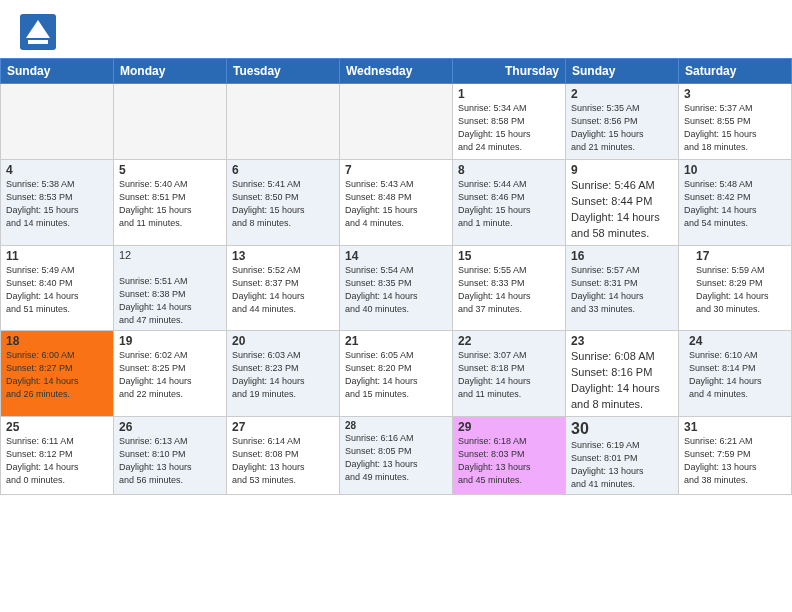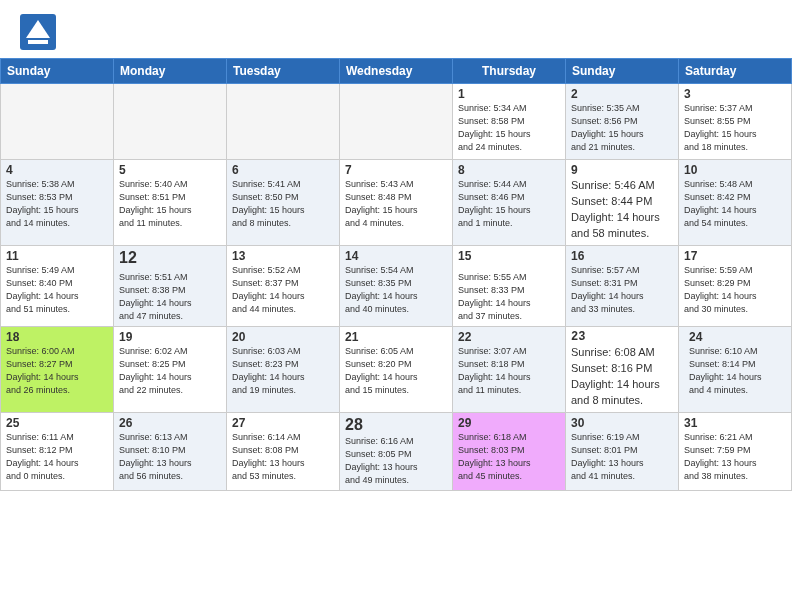--- a/index.html
+++ b/index.html
@@ -26,21 +26,21 @@
   </div>
 </div>
 
 <table style="width:100%; border-collapse:collapse; table-layout:fixed;">
   <thead>
     <tr>
     <th style="background-color: rgb(42, 106, 181); color: white; text-align: left; padding: 5px 6px; font-size: 12px; font-weight: bold; border: 1px solid rgb(74, 138, 212);">Sunday</th>
         <th style="background-color: rgb(42, 106, 181); color: white; text-align: left; padding: 5px 6px; font-size: 12px; font-weight: bold; border: 1px solid rgb(74, 138, 212);">Monday</th>
         <th style="background-color: rgb(42, 106, 181); color: white; text-align: left; padding: 5px 6px; font-size: 12px; font-weight: bold; border: 1px solid rgb(74, 138, 212);">Tuesday</th>
         <th style="background-color: rgb(42, 106, 181); color: white; text-align: left; padding: 5px 6px; font-size: 12px; font-weight: bold; border: 1px solid rgb(74, 138, 212);">Wednesday</th>
-        <th style="background-color: rgb(42, 106, 181); color: white; text-align: center; padding: 5px 6px; font-size: 12px; font-weight: bold; border: 1px solid rgb(74, 138, 212);">Thursday</th>
+        <th style="background-color: rgb(42, 106, 181); color: white; text-align: right; padding: 5px 6px; font-size: 12px; font-weight: bold; border: 1px solid rgb(74, 138, 212);">Thursday</th>
         <th style="background-color: rgb(42, 106, 181); color: white; text-align: left; padding: 5px 6px; font-size: 12px; font-weight: bold; border: 1px solid rgb(74, 138, 212);">Sunday</th>
         <th style="background-color: rgb(42, 106, 181); color: white; text-align: left; padding: 5px 6px; font-size: 12px; font-weight: bold; border: 1px solid rgb(74, 138, 212);">Saturday</th>
       </tr>
   </thead>
   <tbody id="calendar-body">
   <tr>
         <td style="vertical-align: top; padding: 3px 5px; font-size: 9px; border: 1px solid rgb(204, 204, 204); height: 76px; color: rgb(51, 51, 51); background-color: rgb(245, 245, 245);"></td>
         <td style="vertical-align: top; padding: 3px 5px; font-size: 9px; border: 1px solid rgb(204, 204, 204); height: 76px; color: rgb(51, 51, 51); background-color: rgb(245, 245, 245);"></td>
         <td style="vertical-align: top; padding: 3px 5px; font-size: 9px; border: 1px solid rgb(204, 204, 204); height: 76px; color: rgb(51, 51, 51); background-color: rgb(245, 245, 245);"></td>
         <td style="vertical-align: top; padding: 3px 5px; font-size: 9px; border: 1px solid rgb(204, 204, 204); height: 76px; color: rgb(51, 51, 51); background-color: rgb(245, 245, 245);"></td>
@@ -85,67 +85,67 @@
         <td style="vertical-align: top; padding: 3px 5px; font-size: 9px; border: 1px solid rgb(204, 204, 204); height: 76px; color: rgb(51, 51, 51); background-color: rgb(237, 242, 248);"><span style="font-size: 12px; font-weight: bold; display: block; margin-bottom: 1px;">10</span><span style="font-size: 9px; line-height: 1.45; color: rgb(51, 51, 51); white-space: pre-line;">Sunrise: 5:48 AM
 Sunset: 8:42 PM
 Daylight: 14 hours
 and 54 minutes.</span></td>
       </tr>
       <tr>
         <td style="vertical-align: top; padding: 3px 5px; font-size: 9px; border: 1px solid rgb(204, 204, 204); height: 76px; color: rgb(51, 51, 51); background-color: rgb(255, 255, 255);"><span style="font-size: 12px; font-weight: bold; display: block; margin-bottom: 1px;">11</span><span style="font-size: 9px; line-height: 1.45; color: rgb(51, 51, 51); white-space: pre-line;">Sunrise: 5:49 AM
 Sunset: 8:40 PM
 Daylight: 14 hours
 and 51 minutes.</span></td>
-        <td style="vertical-align: top; padding: 3px 5px; font-size: 9px; border: 1px solid rgb(204, 204, 204); height: 76px; color: rgb(51, 51, 51); background-color: rgb(237, 242, 248);"><span style="font-size: 16px; font-weight: bold; display: block; margin-bottom: 4px;">12</span><span style="font-size: 9px; line-height: 1.45; color: rgb(51, 51, 51); white-space: pre-line;">Sunrise: 5:51 AM
+        <td style="vertical-align: top; padding: 3px 5px; font-size: 9px; border: 1px solid rgb(204, 204, 204); height: 76px; color: rgb(51, 51, 51); background-color: rgb(237, 242, 248);"><span style="font-size: 11px; font-weight: normal; display: block; margin-bottom: 14px;">12</span><span style="font-size: 9px; line-height: 1.45; color: rgb(51, 51, 51); white-space: pre-line;">Sunrise: 5:51 AM
 Sunset: 8:38 PM
 Daylight: 14 hours
 and 47 minutes.</span></td>
         <td style="vertical-align: top; padding: 3px 5px; font-size: 9px; border: 1px solid rgb(204, 204, 204); height: 76px; color: rgb(51, 51, 51); background-color: rgb(255, 255, 255);"><span style="font-size: 12px; font-weight: bold; display: block; margin-bottom: 1px;">13</span><span style="font-size: 9px; line-height: 1.45; color: rgb(51, 51, 51); white-space: pre-line;">Sunrise: 5:52 AM
 Sunset: 8:37 PM
 Daylight: 14 hours
 and 44 minutes.</span></td>
         <td style="vertical-align: top; padding: 3px 5px; font-size: 9px; border: 1px solid rgb(204, 204, 204); height: 76px; color: rgb(51, 51, 51); background-color: rgb(237, 242, 248);"><span style="font-size: 12px; font-weight: bold; display: block; margin-bottom: 1px;">14</span><span style="font-size: 9px; line-height: 1.45; color: rgb(51, 51, 51); white-space: pre-line;">Sunrise: 5:54 AM
 Sunset: 8:35 PM
 Daylight: 14 hours
 and 40 minutes.</span></td>
-        <td style="vertical-align: top; padding: 3px 5px; font-size: 9px; border: 1px solid rgb(204, 204, 204); height: 76px; color: rgb(51, 51, 51); background-color: rgb(255, 255, 255);"><span style="font-size: 12px; font-weight: bold; display: block; margin-bottom: 8px;">15</span><span style="font-size: 9px; line-height: 1.45; color: rgb(51, 51, 51); white-space: pre-line;">Sunrise: 5:55 AM
+        <td style="vertical-align: top; padding: 3px 5px; font-size: 9px; border: 1px solid rgb(204, 204, 204); height: 76px; color: rgb(51, 51, 51); background-color: rgb(255, 255, 255);"><span style="font-size: 12px; font-weight: bold; display: block; margin-bottom: 1px;">15</span><span style="font-size: 9px; line-height: 1.45; color: rgb(51, 51, 51); white-space: pre-line;">Sunrise: 5:55 AM
 Sunset: 8:33 PM
 Daylight: 14 hours
 and 37 minutes.</span></td>
         <td style="vertical-align: top; padding: 3px 5px; font-size: 9px; border: 1px solid rgb(204, 204, 204); height: 76px; color: rgb(51, 51, 51); background-color: rgb(237, 242, 248);"><span style="font-size: 12px; font-weight: bold; display: block; margin-bottom: 1px;">16</span><span style="font-size: 9px; line-height: 1.45; color: rgb(51, 51, 51); white-space: pre-line;">Sunrise: 5:57 AM
 Sunset: 8:31 PM
 Daylight: 14 hours
 and 33 minutes.</span></td>
-        <td style="vertical-align: top; padding: 3px 5px; font-size: 9px; border: 1px solid rgb(204, 204, 204); height: 76px; color: rgb(51, 51, 51); background-color: rgb(255, 255, 255);"><span style="font-size: 12px; font-weight: bold; display: block; margin-bottom: 1px;">17</span><span style="font-size: 9px; line-height: 1.45; color: rgb(51, 51, 51); white-space: pre-line;">Sunrise: 5:59 AM
+        <td style="vertical-align: top; padding: 3px 17px; font-size: 9px; border: 1px solid rgb(204, 204, 204); height: 76px; color: rgb(51, 51, 51); background-color: rgb(255, 255, 255);"><span style="font-size: 12px; font-weight: bold; display: block; margin-bottom: 1px;">17</span><span style="font-size: 9px; line-height: 1.45; color: rgb(51, 51, 51); white-space: pre-line;">Sunrise: 5:59 AM
 Sunset: 8:29 PM
 Daylight: 14 hours
 and 30 minutes.</span></td>
       </tr>
       <tr>
-        <td style="vertical-align: top; padding: 3px 5px; font-size: 9px; border: 1px solid rgb(204, 204, 204); height: 76px; color: rgb(51, 51, 51); background-color: #bef264;"><span style="font-size: 12px; font-weight: bold; display: block; margin-bottom: 1px;">18</span><span style="font-size: 9px; line-height: 1.45; color: rgb(51, 51, 51); white-space: pre-line;">Sunrise: 6:00 AM
+        <td style="vertical-align: top; padding: 3px 5px; font-size: 9px; border: 1px solid rgb(204, 204, 204); height: 76px; color: rgb(51, 51, 51); background-color: #f97316;"><span style="font-size: 12px; font-weight: bold; display: block; margin-bottom: 1px;">18</span><span style="font-size: 9px; line-height: 1.45; color: rgb(51, 51, 51); white-space: pre-line;">Sunrise: 6:00 AM
 Sunset: 8:27 PM
 Daylight: 14 hours
 and 26 minutes.</span></td>
         <td style="vertical-align: top; padding: 3px 5px; font-size: 9px; border: 1px solid rgb(204, 204, 204); height: 76px; color: rgb(51, 51, 51); background-color: rgb(255, 255, 255);"><span style="font-size: 12px; font-weight: bold; display: block; margin-bottom: 1px;">19</span><span style="font-size: 9px; line-height: 1.45; color: rgb(51, 51, 51); white-space: pre-line;">Sunrise: 6:02 AM
 Sunset: 8:25 PM
 Daylight: 14 hours
 and 22 minutes.</span></td>
         <td style="vertical-align: top; padding: 3px 5px; font-size: 9px; border: 1px solid rgb(204, 204, 204); height: 76px; color: rgb(51, 51, 51); background-color: rgb(237, 242, 248);"><span style="font-size: 12px; font-weight: bold; display: block; margin-bottom: 1px;">20</span><span style="font-size: 9px; line-height: 1.45; color: rgb(51, 51, 51); white-space: pre-line;">Sunrise: 6:03 AM
 Sunset: 8:23 PM
 Daylight: 14 hours
 and 19 minutes.</span></td>
         <td style="vertical-align: top; padding: 3px 5px; font-size: 9px; border: 1px solid rgb(204, 204, 204); height: 76px; color: rgb(51, 51, 51); background-color: rgb(255, 255, 255);"><span style="font-size: 12px; font-weight: bold; display: block; margin-bottom: 1px;">21</span><span style="font-size: 9px; line-height: 1.45; color: rgb(51, 51, 51); white-space: pre-line;">Sunrise: 6:05 AM
 Sunset: 8:20 PM
 Daylight: 14 hours
 and 15 minutes.</span></td>
         <td style="vertical-align: top; padding: 3px 5px; font-size: 9px; border: 1px solid rgb(204, 204, 204); height: 76px; color: rgb(51, 51, 51); background-color: rgb(237, 242, 248);"><span style="font-size: 12px; font-weight: bold; display: block; margin-bottom: 1px;">22</span><span style="font-size: 9px; line-height: 1.45; color: rgb(51, 51, 51); white-space: pre-line;">Sunrise: 3:07 AM
 Sunset: 8:18 PM
 Daylight: 14 hours
 and 11 minutes.</span></td>
-        <td style="vertical-align: top; padding: 3px 5px; font-size: 9px; border: 1px solid rgb(204, 204, 204); height: 76px; color: rgb(51, 51, 51); background-color: rgb(255, 255, 255);"><span style="font-size: 12px; font-weight: bold; display: block; margin-bottom: 1px; font-family: Liberation Mono, monospace;">23</span><span style="font-size: 11px; line-height: 1.45; color: rgb(51, 51, 51); white-space: pre-line;">Sunrise: 6:08 AM
+        <td style="vertical-align: top; padding: 3px 5px; font-size: 9px; border: 1px solid rgb(204, 204, 204); height: 76px; color: rgb(51, 51, 51); background-color: rgb(255, 255, 255);"><span style="font-size: 12px; font-weight: bold; display: block; margin-bottom: 1px;">23</span><span style="font-size: 11px; line-height: 1.45; color: rgb(51, 51, 51); white-space: pre-line;">Sunrise: 6:08 AM
 Sunset: 8:16 PM
 Daylight: 14 hours
 and 8 minutes.</span></td>
         <td style="vertical-align: top; padding: 3px 10px; font-size: 9px; border: 1px solid rgb(204, 204, 204); height: 76px; color: rgb(51, 51, 51); background-color: rgb(237, 242, 248);"><span style="font-size: 12px; font-weight: bold; display: block; margin-bottom: 1px;">24</span><span style="font-size: 9px; line-height: 1.45; color: rgb(51, 51, 51); white-space: pre-line;">Sunrise: 6:10 AM
 Sunset: 8:14 PM
 Daylight: 14 hours
 and 4 minutes.</span></td>
       </tr>
       <tr>
         <td style="vertical-align: top; padding: 3px 5px; font-size: 9px; border: 1px solid rgb(204, 204, 204); height: 76px; color: rgb(51, 51, 51); background-color: rgb(255, 255, 255);"><span style="font-size: 12px; font-weight: bold; display: block; margin-bottom: 1px;">25</span><span style="font-size: 9px; line-height: 1.45; color: rgb(51, 51, 51); white-space: pre-line;">Sunrise: 6:11 AM
@@ -153,29 +153,29 @@
 Daylight: 14 hours
 and 0 minutes.</span></td>
         <td style="vertical-align: top; padding: 3px 5px; font-size: 9px; border: 1px solid rgb(204, 204, 204); height: 76px; color: rgb(51, 51, 51); background-color: rgb(237, 242, 248);"><span style="font-size: 12px; font-weight: bold; display: block; margin-bottom: 1px;">26</span><span style="font-size: 9px; line-height: 1.45; color: rgb(51, 51, 51); white-space: pre-line;">Sunrise: 6:13 AM
 Sunset: 8:10 PM
 Daylight: 13 hours
 and 56 minutes.</span></td>
         <td style="vertical-align: top; padding: 3px 5px; font-size: 9px; border: 1px solid rgb(204, 204, 204); height: 76px; color: rgb(51, 51, 51); background-color: rgb(255, 255, 255);"><span style="font-size: 12px; font-weight: bold; display: block; margin-bottom: 1px;">27</span><span style="font-size: 9px; line-height: 1.45; color: rgb(51, 51, 51); white-space: pre-line;">Sunrise: 6:14 AM
 Sunset: 8:08 PM
 Daylight: 13 hours
 and 53 minutes.</span></td>
-        <td style="vertical-align: top; padding: 3px 5px; font-size: 9px; border: 1px solid rgb(204, 204, 204); height: 76px; color: rgb(51, 51, 51); background-color: rgb(237, 242, 248);"><span style="font-size: 16px; font-weight: bold; display: block; margin-bottom: 1px;">28</span><span style="font-size: 9px; line-height: 1.45; color: rgb(51, 51, 51); white-space: pre-line;">Sunrise: 6:16 AM
+        <td style="vertical-align: top; padding: 3px 5px; font-size: 9px; border: 1px solid rgb(204, 204, 204); height: 76px; color: rgb(51, 51, 51); background-color: rgb(237, 242, 248);"><span style="font-size: 10px; font-weight: bold; display: block; margin-bottom: 1px;">28</span><span style="font-size: 9px; line-height: 1.45; color: rgb(51, 51, 51); white-space: pre-line;">Sunrise: 6:16 AM
 Sunset: 8:05 PM
 Daylight: 13 hours
 and 49 minutes.</span></td>
         <td style="vertical-align: top; padding: 3px 5px; font-size: 9px; border: 1px solid rgb(204, 204, 204); height: 76px; color: rgb(51, 51, 51); background-color: #f0abfc;"><span style="font-size: 12px; font-weight: bold; display: block; margin-bottom: 1px;">29</span><span style="font-size: 9px; line-height: 1.45; color: rgb(51, 51, 51); white-space: pre-line;">Sunrise: 6:18 AM
 Sunset: 8:03 PM
 Daylight: 13 hours
 and 45 minutes.</span></td>
-        <td style="vertical-align: top; padding: 3px 5px; font-size: 9px; border: 1px solid rgb(204, 204, 204); height: 76px; color: rgb(51, 51, 51); background-color: rgb(237, 242, 248);"><span style="font-size: 12px; font-weight: bold; display: block; margin-bottom: 1px;">30</span><span style="font-size: 9px; line-height: 1.45; color: rgb(51, 51, 51); white-space: pre-line;">Sunrise: 6:19 AM
+        <td style="vertical-align: top; padding: 3px 5px; font-size: 9px; border: 1px solid rgb(204, 204, 204); height: 76px; color: rgb(51, 51, 51); background-color: rgb(237, 242, 248);"><span style="font-size: 16px; font-weight: bold; display: block; margin-bottom: 1px;">30</span><span style="font-size: 9px; line-height: 1.45; color: rgb(51, 51, 51); white-space: pre-line;">Sunrise: 6:19 AM
 Sunset: 8:01 PM
 Daylight: 13 hours
 and 41 minutes.</span></td>
         <td style="vertical-align: top; padding: 3px 5px; font-size: 9px; border: 1px solid rgb(204, 204, 204); height: 76px; color: rgb(51, 51, 51); background-color: rgb(255, 255, 255);"><span style="font-size: 12px; font-weight: bold; display: block; margin-bottom: 1px;">31</span><span style="font-size: 9px; line-height: 1.45; color: rgb(51, 51, 51); white-space: pre-line;">Sunrise: 6:21 AM
 Sunset: 7:59 PM
 Daylight: 13 hours
 and 38 minutes.</span></td>
       </tr>
     </tbody>
 </table>

